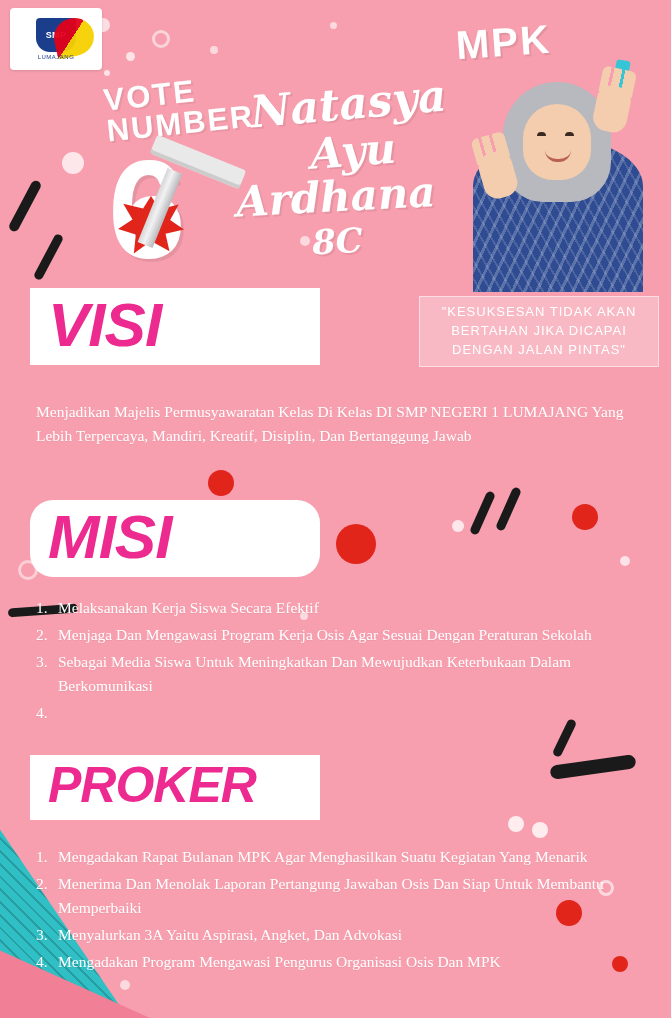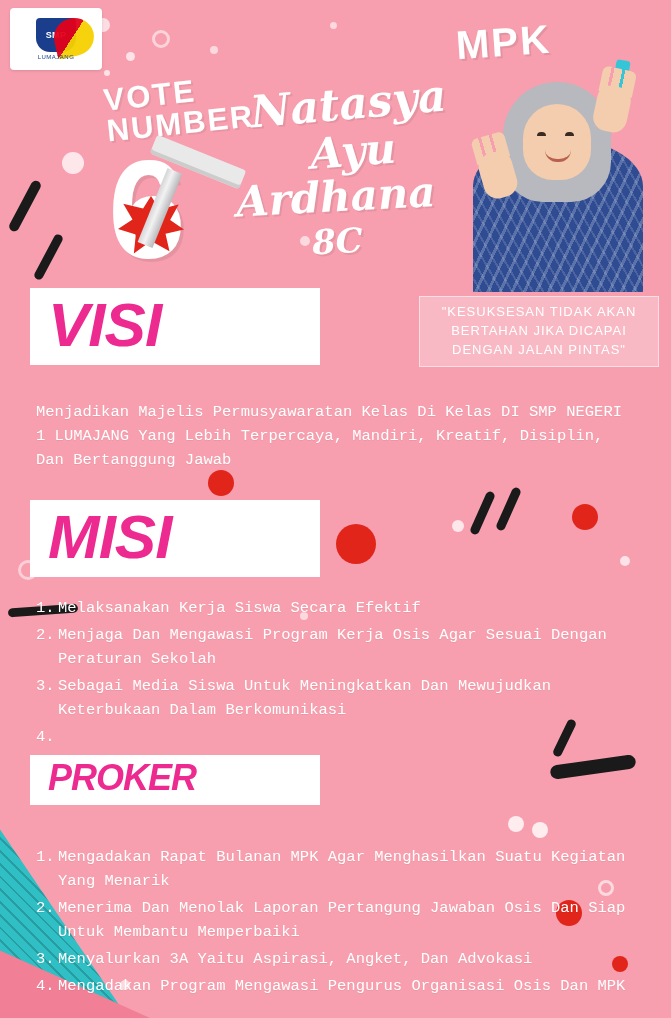--- a/index.html
+++ b/index.html
@@ -232,31 +232,31 @@
   .band h2 {
     font-family: "Liberation Sans", sans-serif;
     font-weight: bold;
     color: #ec2a8f;
     font-size: 62px;
     line-height: 1.05;
     letter-spacing: -1px;
     font-style: italic;
   }
   .band.visi { top: 288px; }
-  .band.misi { top: 500px; }
+  .band.misi { top: 500px; border-radius: 23px; }
   .band.proker { top: 755px; width: 290px; }
-  .band.proker h2 { font-size: 36px; }
+  .band.proker h2 { font-size: 50px; }
 
   
   .body-text {
     position: absolute;
     left: 36px;
     width: 604px;
     color: #ffffff;
-    font-family: Liberation Mono, monospace;
+    font-family: Liberation Serif, serif;
     font-size: 15.5px;
     line-height: 1.55;
     z-index: 4;
     text-shadow: 0 1px 0 rgba(0,0,0,.05);
   }
   .body-text.visi-text { top: 400px; }
   .body-text.misi-list { top: 596px; }
   .body-text.proker-list { top: 845px; }
 
   ol.numbered { list-style: none; }

